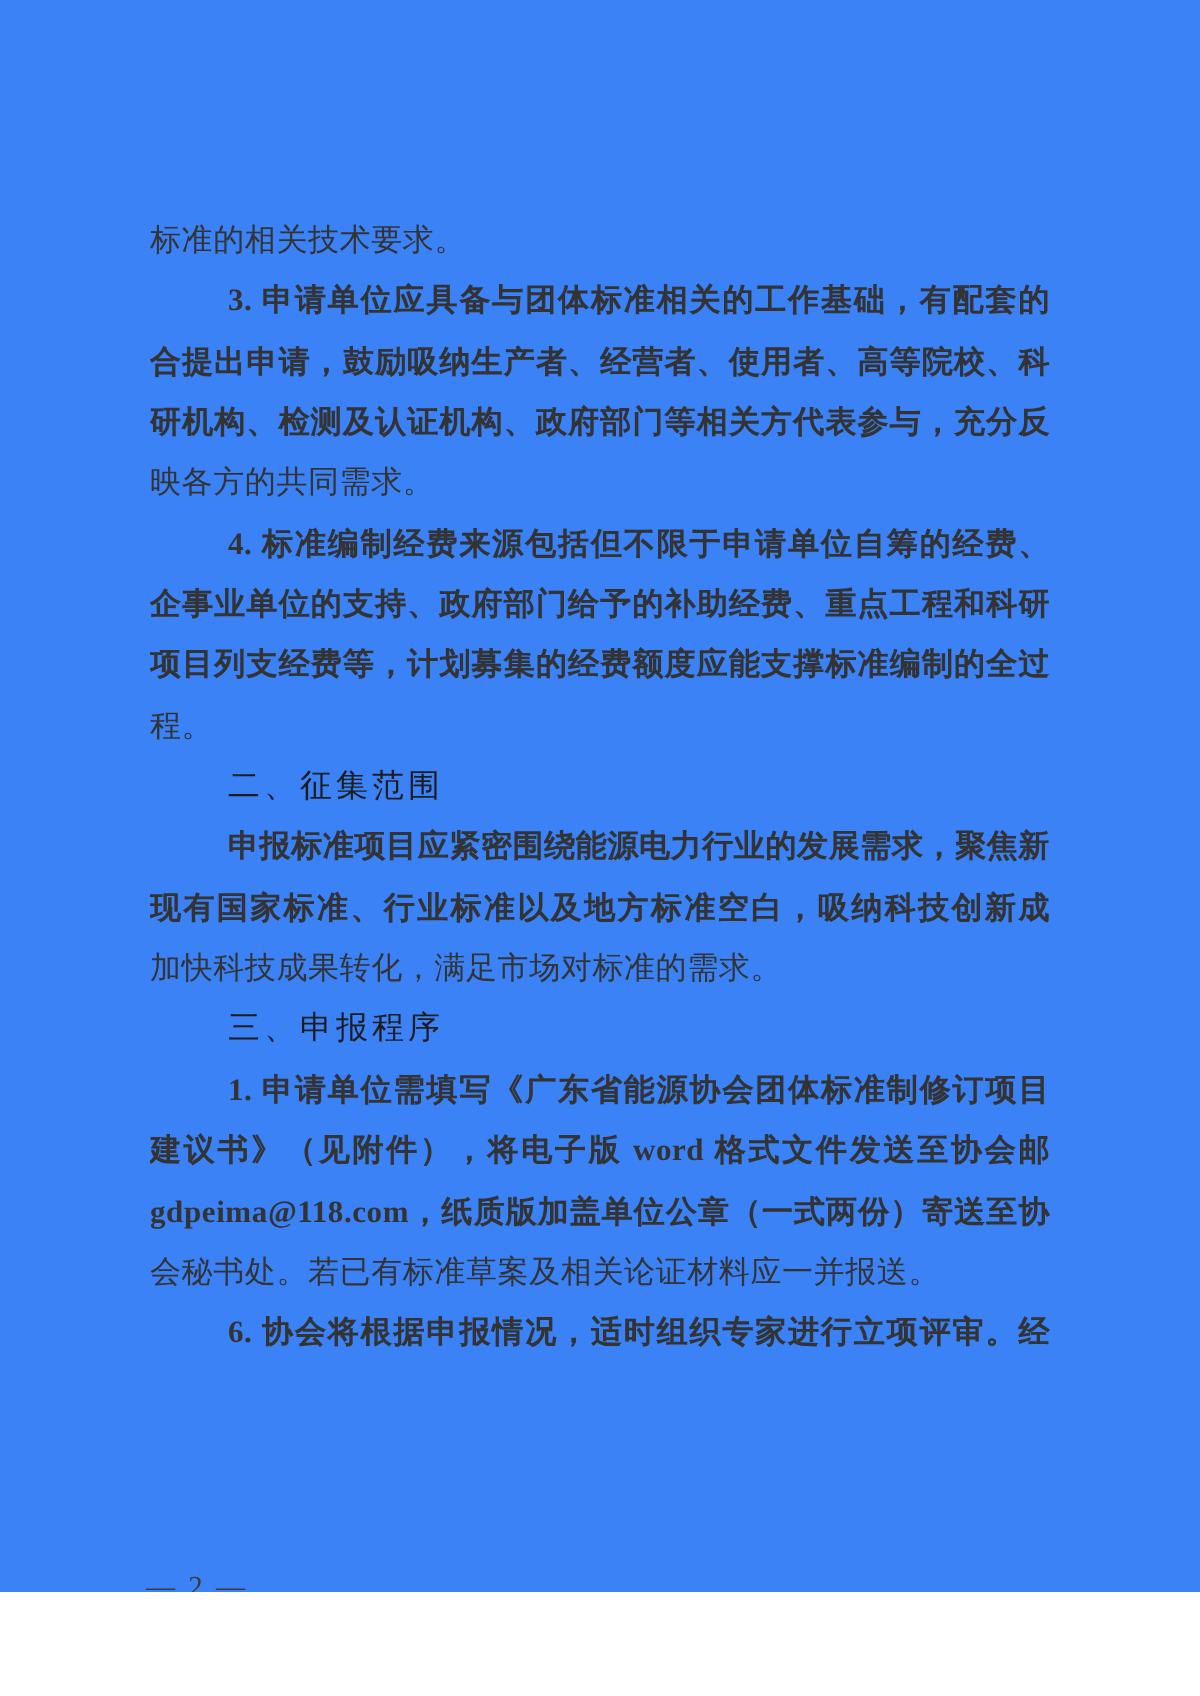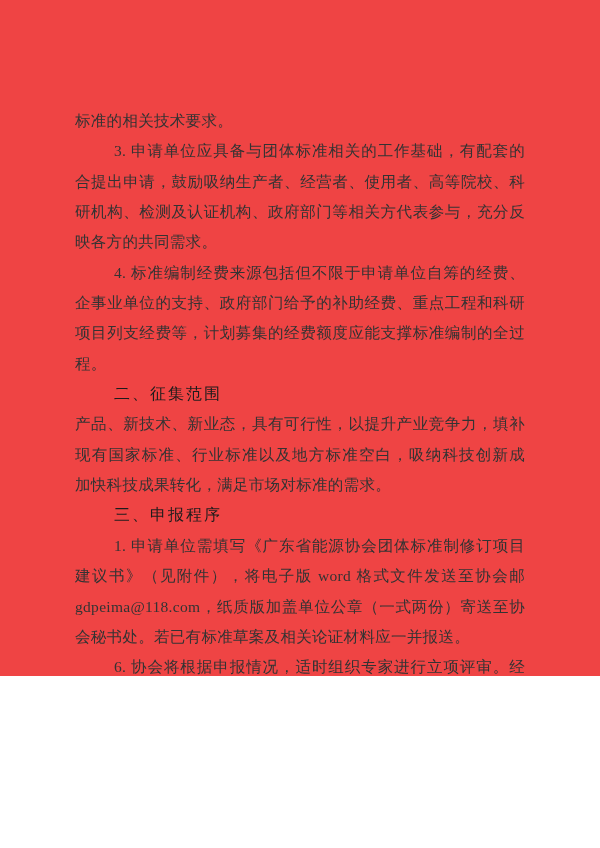--- a/index.html
+++ b/index.html
@@ -3,22 +3,22 @@
 <meta charset="utf-8">
 <style>
   html, body {
     margin: 0;
     padding: 0;
     background: #ffffff;
   }
   .page {
     position: relative;
     width: 600px;
-    height: 676px;
-    background: #ef4444;
+    height: 796px;
+    background: #3b82f6;
     overflow: hidden;
     font-family: "Liberation Serif", serif;
   }
   .doc {
     position: absolute;
     left: 75px;
     top: 106px;
     width: 450px;
     color: #333333;
   }
@@ -26,20 +26,21 @@
     font-size: 15.5px;
     line-height: 30.35px;
     height: 30.35px;
     letter-spacing: 0.3px;
     overflow: hidden;
   }
   
   .j {
     text-align: justify;
     text-align-last: justify;
+    font-weight: bold;
   }
   
   .indent {
     padding-left: 39px;
   }
   .heading {
     font-family: "Liberation Sans", sans-serif;
     font-weight: normal;
     font-size: 16px;
     color: #1c1c1c;
@@ -64,21 +65,21 @@
     <div class="line">标准的相关技术要求。</div>
     <div class="line j indent">3. 申请单位应具备与团体标准相关的工作基础，有配套的</div>
     <div class="line j">合提出申请，鼓励吸纳生产者、经营者、使用者、高等院校、科</div>
     <div class="line j">研机构、检测及认证机构、政府部门等相关方代表参与，充分反</div>
     <div class="line">映各方的共同需求。</div>
     <div class="line j indent">4. 标准编制经费来源包括但不限于申请单位自筹的经费、</div>
     <div class="line j">企事业单位的支持、政府部门给予的补助经费、重点工程和科研</div>
     <div class="line j">项目列支经费等，计划募集的经费额度应能支撑标准编制的全过</div>
     <div class="line">程。</div>
     <div class="line heading indent">二、征集范围</div>
-    <div class="line j">产品、新技术、新业态，具有可行性，以提升产业竞争力，填补</div>
+    <div class="line j indent">申报标准项目应紧密围绕能源电力行业的发展需求，聚焦新</div>
     <div class="line j">现有国家标准、行业标准以及地方标准空白，吸纳科技创新成果，</div>
     <div class="line">加快科技成果转化，满足市场对标准的需求。</div>
     <div class="line heading indent">三、申报程序</div>
     <div class="line j indent">1. 申请单位需填写《广东省能源协会团体标准制修订项目</div>
     <div class="line j">建议书》（见附件），将电子版 word 格式文件发送至协会邮箱：</div>
     <div class="line j">gdpeima@118.com，纸质版加盖单位公章（一式两份）寄送至协</div>
     <div class="line">会秘书处。若已有标准草案及相关论证材料应一并报送。</div>
     <div class="line j indent">6. 协会将根据申报情况，适时组织专家进行立项评审。经</div>
   </div>
 

